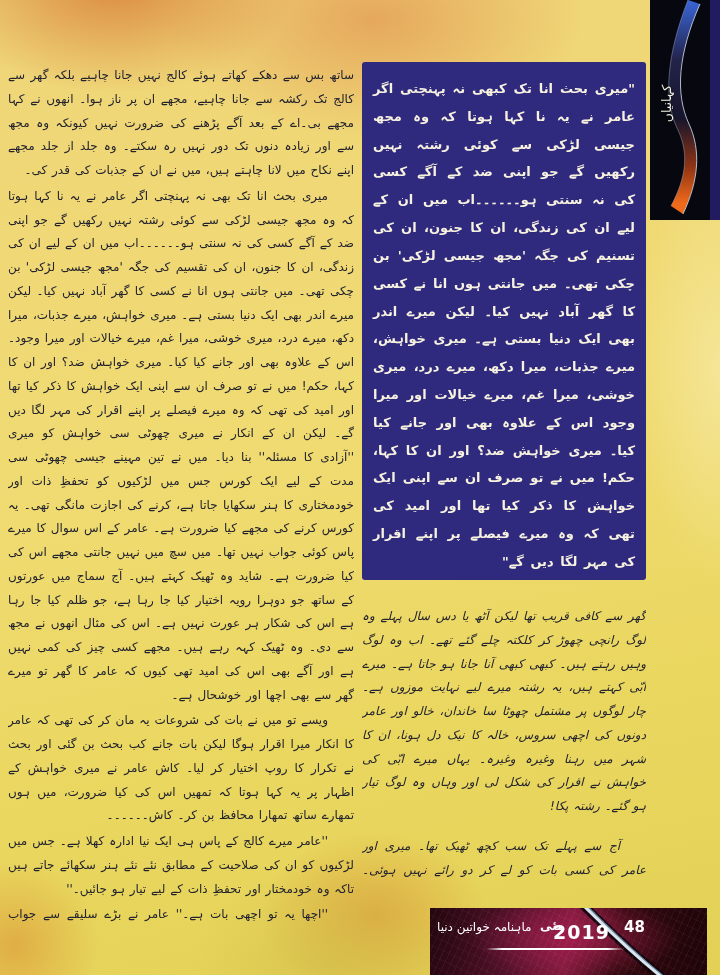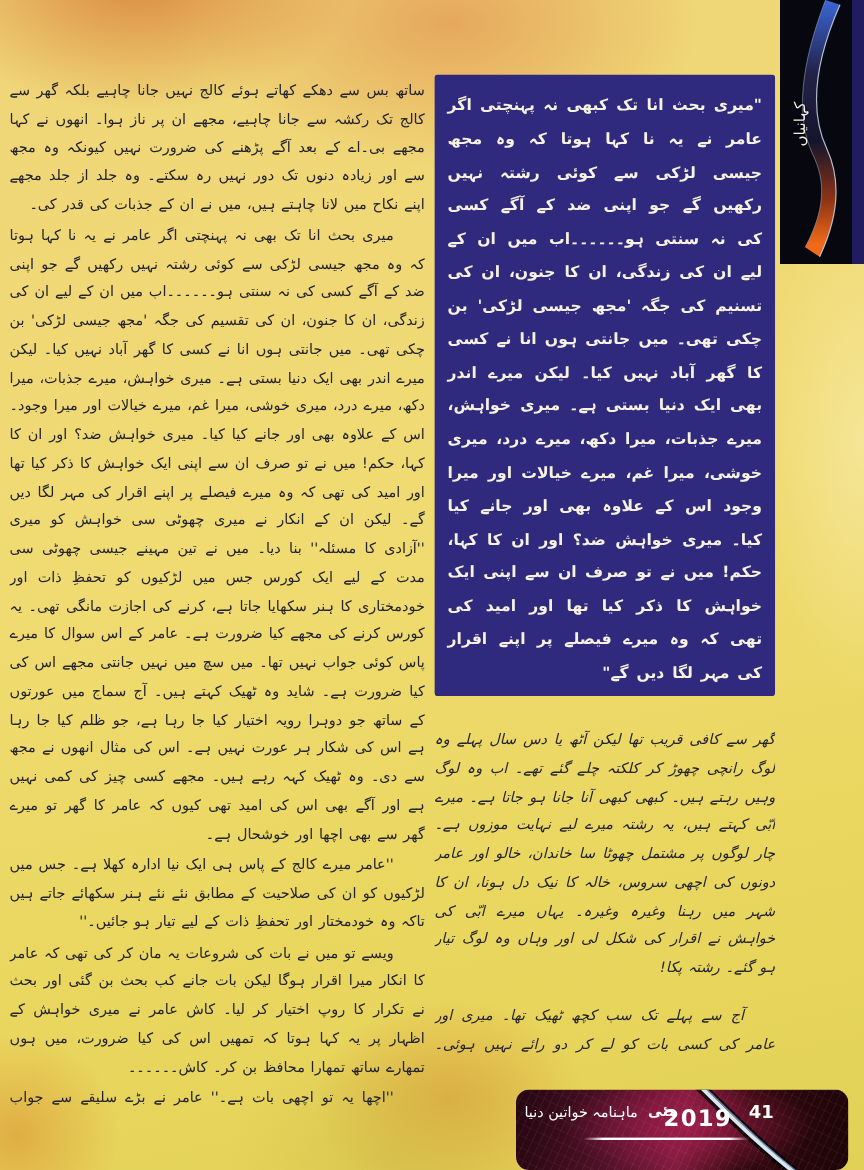--- a/index.html
+++ b/index.html
@@ -52,21 +52,20 @@
     color:#f3efe2;font-size:12.5px;direction:rtl;
     transform:rotate(-90deg);transform-origin:center;
     text-shadow:0 0 2px rgba(0,0,0,.8);
   }
   
   .footer{
     position:absolute;left:430px;top:908px;width:277px;height:67px;overflow:hidden;
     background:
       radial-gradient(ellipse 150px 60px at 52% 45%, rgba(170,30,80,.75), rgba(170,30,80,0) 70%),
       linear-gradient(100deg,#24060f 0%,#4e1026 28%,#7e1a3c 50%,#33090f 68%,#1d0408 100%);
-    border-radius: 11px;
   }
   .footer::after{ 
     content:"";position:absolute;inset:0;
     background:
       repeating-linear-gradient(115deg, rgba(255,255,255,.045) 0 1px, transparent 1px 6px),
       repeating-linear-gradient(25deg, rgba(255,255,255,.03) 0 1px, transparent 1px 9px);
     mix-blend-mode:screen;pointer-events:none;
   }
   .footer svg{position:absolute;inset:0;}
   .footer .txt{position:absolute;color:#fff;white-space:nowrap;z-index:3;}
@@ -80,22 +79,22 @@
   }
 </style>
 </head>
 <body>
 
 <div class="page">
 
   <div class="col left-col">
     <p>ساتھ بس سے دھکے کھاتے ہوئے کالج نہیں جانا چاہیے بلکہ گھر سے کالج تک رکشہ سے جانا چاہیے، مجھے ان پر ناز ہوا۔ انھوں نے کہا مجھے بی۔اے کے بعد آگے پڑھنے کی ضرورت نہیں کیونکہ وہ مجھ سے اور زیادہ دنوں تک دور نہیں رہ سکتے۔ وہ جلد از جلد مجھے اپنے نکاح میں لانا چاہتے ہیں، میں نے ان کے جذبات کی قدر کی۔</p>
     <p class="indent">میری بحث انا تک بھی نہ پہنچتی اگر عامر نے یہ نا کہا ہوتا کہ وہ مجھ جیسی لڑکی سے کوئی رشتہ نہیں رکھیں گے جو اپنی ضد کے آگے کسی کی نہ سنتی ہو۔۔۔۔۔۔اب میں ان کے لیے ان کی زندگی، ان کا جنون، ان کی تقسیم کی جگہ 'مجھ جیسی لڑکی' بن چکی تھی۔ میں جانتی ہوں انا نے کسی کا گھر آباد نہیں کیا۔ لیکن میرے اندر بھی ایک دنیا بستی ہے۔ میری خواہش، میرے جذبات، میرا دکھ، میرے درد، میری خوشی، میرا غم، میرے خیالات اور میرا وجود۔ اس کے علاوہ بھی اور جانے کیا کیا۔ میری خواہش ضد؟ اور ان کا کہا، حکم! میں نے تو صرف ان سے اپنی ایک خواہش کا ذکر کیا تھا اور امید کی تھی کہ وہ میرے فیصلے پر اپنے اقرار کی مہر لگا دیں گے۔ لیکن ان کے انکار نے میری چھوٹی سی خواہش کو میری ''آزادی کا مسئلہ'' بنا دیا۔ میں نے تین مہینے جیسی چھوٹی سی مدت کے لیے ایک کورس جس میں لڑکیوں کو تحفظِ ذات اور خودمختاری کا ہنر سکھایا جاتا ہے، کرنے کی اجازت مانگی تھی۔ یہ کورس کرنے کی مجھے کیا ضرورت ہے۔ عامر کے اس سوال کا میرے پاس کوئی جواب نہیں تھا۔ میں سچ میں نہیں جانتی مجھے اس کی کیا ضرورت ہے۔ شاید وہ ٹھیک کہتے ہیں۔ آج سماج میں عورتوں کے ساتھ جو دوہرا رویہ اختیار کیا جا رہا ہے، جو ظلم کیا جا رہا ہے اس کی شکار ہر عورت نہیں ہے۔ اس کی مثال انھوں نے مجھ سے دی۔ وہ ٹھیک کہہ رہے ہیں۔ مجھے کسی چیز کی کمی نہیں ہے اور آگے بھی اس کی امید تھی کیوں کہ عامر کا گھر تو میرے گھر سے بھی اچھا اور خوشحال ہے۔</p>
+    <p class="indent">ویسے تو میں نے بات کی شروعات یہ مان کر کی تھی کہ عامر کا انکار میرا اقرار ہوگا لیکن بات جانے کب بحث بن گئی اور بحث نے تکرار کا روپ اختیار کر لیا۔ کاش عامر نے میری خواہش کے اظہار پر یہ کہا ہوتا کہ تمھیں اس کی کیا ضرورت، میں ہوں تمھارے ساتھ تمھارا محافظ بن کر۔ کاش۔۔۔۔۔۔</p>
     <p class="indent">''عامر میرے کالج کے پاس ہی ایک نیا ادارہ کھلا ہے۔ جس میں لڑکیوں کو ان کی صلاحیت کے مطابق نئے نئے ہنر سکھائے جاتے ہیں تاکہ وہ خودمختار اور تحفظِ ذات کے لیے تیار ہو جائیں۔''</p>
-    <p class="indent">ویسے تو میں نے بات کی شروعات یہ مان کر کی تھی کہ عامر کا انکار میرا اقرار ہوگا لیکن بات جانے کب بحث بن گئی اور بحث نے تکرار کا روپ اختیار کر لیا۔ کاش عامر نے میری خواہش کے اظہار پر یہ کہا ہوتا کہ تمھیں اس کی کیا ضرورت، میں ہوں تمھارے ساتھ تمھارا محافظ بن کر۔ کاش۔۔۔۔۔۔</p>
     <p class="indent">''اچھا یہ تو اچھی بات ہے۔'' عامر نے بڑے سلیقے سے جواب دیا۔</p>
   </div>
 
   <div class="right-col">
     <div class="quote-box">
       <span>"میری بحث انا تک کبھی نہ پہنچتی اگر عامر نے یہ نا کہا ہوتا کہ وہ مجھ جیسی لڑکی سے کوئی رشتہ نہیں رکھیں گے جو اپنی ضد کے آگے کسی کی نہ سنتی ہو۔۔۔۔۔۔اب میں ان کے لیے ان کی زندگی، ان کا جنون، ان کی تسنیم کی جگہ 'مجھ جیسی لڑکی' بن چکی تھی۔ میں جانتی ہوں انا نے کسی کا گھر آباد نہیں کیا۔ لیکن میرے اندر بھی ایک دنیا بستی ہے۔ میری خواہش، میرے جذبات، میرا دکھ، میرے درد، میری خوشی، میرا غم، میرے خیالات اور میرا وجود اس کے علاوہ بھی اور جانے کیا کیا۔ میری خواہش ضد؟ اور ان کا کہا، حکم! میں نے تو صرف ان سے اپنی ایک خواہش کا ذکر کیا تھا اور امید کی تھی کہ وہ میرے فیصلے پر اپنے اقرار کی مہر لگا دیں گے"</span>
     </div>
     <div class="col right-text">
       <p>گھر سے کافی قریب تھا لیکن آٹھ یا دس سال پہلے وہ لوگ رانچی چھوڑ کر کلکتہ چلے گئے تھے۔ اب وہ لوگ وہیں رہتے ہیں۔ کبھی کبھی آنا جانا ہو جاتا ہے۔ میرے ابّی کہتے ہیں، یہ رشتہ میرے لیے نہایت موزوں ہے۔ چار لوگوں پر مشتمل چھوٹا سا خاندان، خالو اور عامر دونوں کی اچھی سروس، خالہ کا نیک دل ہونا، ان کا شہر میں رہنا وغیرہ وغیرہ۔ یہاں میرے ابّی کی خواہش نے اقرار کی شکل لی اور وہاں وہ لوگ تیار ہو گئے۔ رشتہ پکا!</p>
       <p class="indent">آج سے پہلے تک سب کچھ ٹھیک تھا۔ میری اور عامر کی کسی بات کو لے کر دو رائے نہیں ہوئی۔ مجھے بھی وہ سب پسند تھا جو انھیں پسند تھا یا جو انھوں نے کہا۔ انھوں نے کہا میٹرک کے بعد مجھے سائنس کی جگہ آرٹ پڑھنا چاہیے۔ آرٹ زندگی گزارنے کا بہترین فن ہے، میں نے مانا۔ انھوں نے کہا مجھے غیروں سے پردہ کرنا چاہیے تاکہ کسی اور کی نظریں مجھ پر نا پڑیں، مجھے خود پر غرور ہوا۔ انھوں نے کہا مجھے اپنی سہیلیوں کے</p>
@@ -125,16 +124,16 @@
   <div class="footer">
     <svg viewBox="0 0 290 67" width="290" height="67">
       <path d="M150,-6 C175,18 195,40 238,74" fill="none" stroke="#0c0208" stroke-width="9" opacity="0.85"></path>
       <path d="M150,-6 C175,18 195,40 238,74" fill="none" stroke="#d9e6ee" stroke-width="3.2"></path>
       <path d="M153,-6 C178,18 198,40 241,74" fill="none" stroke="#7fa8c8" stroke-width="1.2" opacity="0.8"></path>
     </svg>
     <div class="f-line"></div>
     <div class="txt f-magazine">ماہنامہ خواتین دنیا</div>
     <div class="txt f-month">مئی</div>
     <div class="txt f-year">2019</div>
-    <div class="txt f-page">41</div>
+    <div class="txt f-page">48</div>
   </div>
 
 </div>
 
 </body></html>

